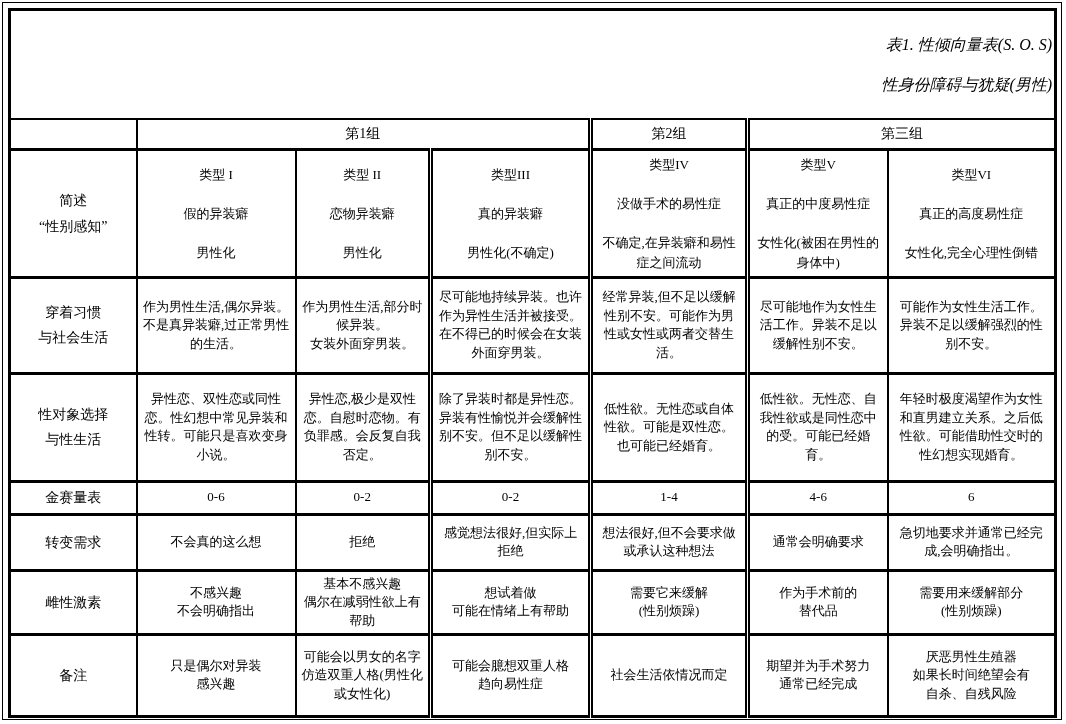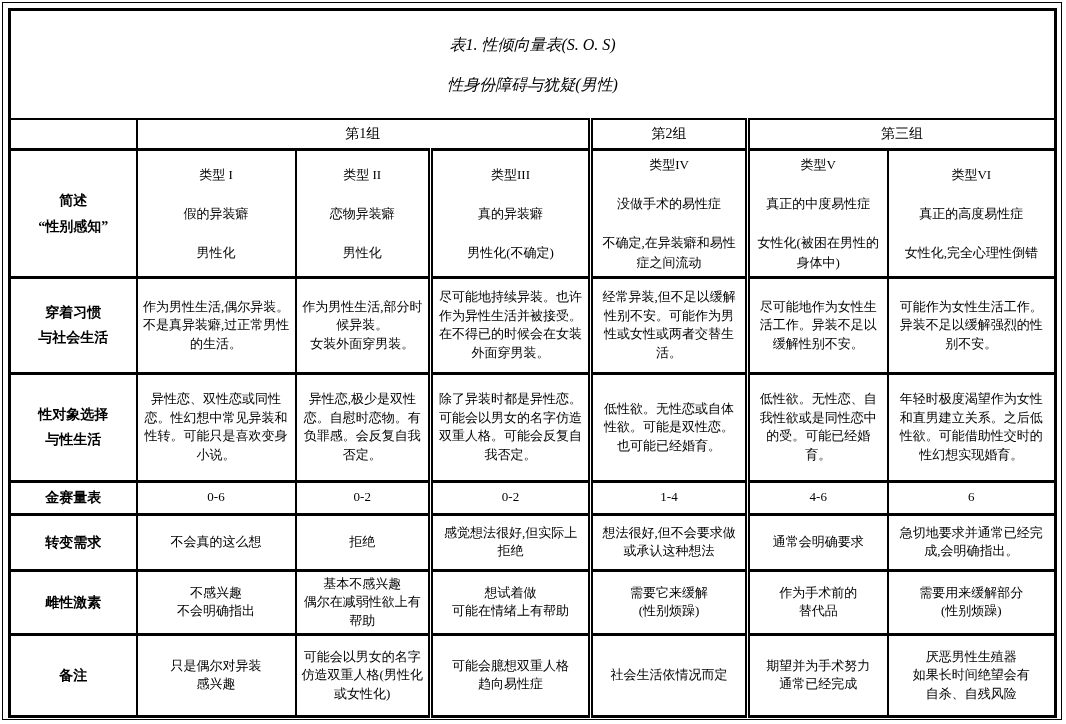--- a/index.html
+++ b/index.html
@@ -31,34 +31,34 @@
     text-align:center;
     font-size:13px;
     line-height:1.42;
     white-space:pre-line;
     overflow:hidden;
     font-weight:normal;
     box-sizing:border-box;
   }
   tr.sep td, tr.sep th{border-top-width:3px;}
   td.dl, th.dl{border-left:5px double #000;text-align:center;}
-  .title-cell{padding:3px 2px;}
+  .title-cell{padding:3px 2px;text-align:right;}
   .title{
     font-style:italic;
     font-size:16px;
     line-height:1.35;
   }
   .subtitle{
     font-style:italic;
     font-size:16px;
     line-height:1.35;
   }
   .group-cell{font-size:14px;}
   th.rowlabel{
-    font-weight:bold;
+    font-weight:normal;
     font-size:14px;
     line-height:1.8;
   }
   tr.r-brief td{line-height:1.5;}
 </style>
 </head>
 <body>
 
 <div class="frame"></div>
 
@@ -133,21 +133,21 @@
     <td class="dl">经常异装,但不足以缓解性别不安。可能作为男性或女性或两者交替生活。</td>
     <td class="dl">尽可能地作为女性生活工作。异装不足以缓解性别不安。</td>
     <td>可能作为女性生活工作。异装不足以缓解强烈的性别不安。</td>
   </tr>
 
   <tr class="sep" style="height:105px">
     <th class="rowlabel">性对象选择
 与性生活</th>
     <td>异性恋、双性恋或同性恋。性幻想中常见异装和性转。可能只是喜欢变身小说。</td>
     <td>异性恋,极少是双性恋。自慰时恋物。有负罪感。会反复自我否定。</td>
-    <td class="dl">除了异装时都是异性恋。可能会以男女的名字仿造双重人格。可能会反复自我否定。</td>
+    <td class="dl">除了异装时都是异性恋。异装有性愉悦并会缓解性别不安。但不足以缓解性别不安。</td>
     <td class="dl">低性欲。无性恋或自体性欲。可能是双性恋。也可能已经婚育。</td>
     <td class="dl">低性欲。无性恋、自我性欲或是同性恋中的受。可能已经婚育。</td>
     <td>年轻时极度渴望作为女性和直男建立关系。之后低性欲。可能借助性交时的性幻想实现婚育。</td>
   </tr>
 
   <tr class="sep" style="height:30px">
     <th class="rowlabel">金赛量表</th>
     <td>0-6</td>
     <td>0-2</td>
     <td class="dl">0-2</td>

